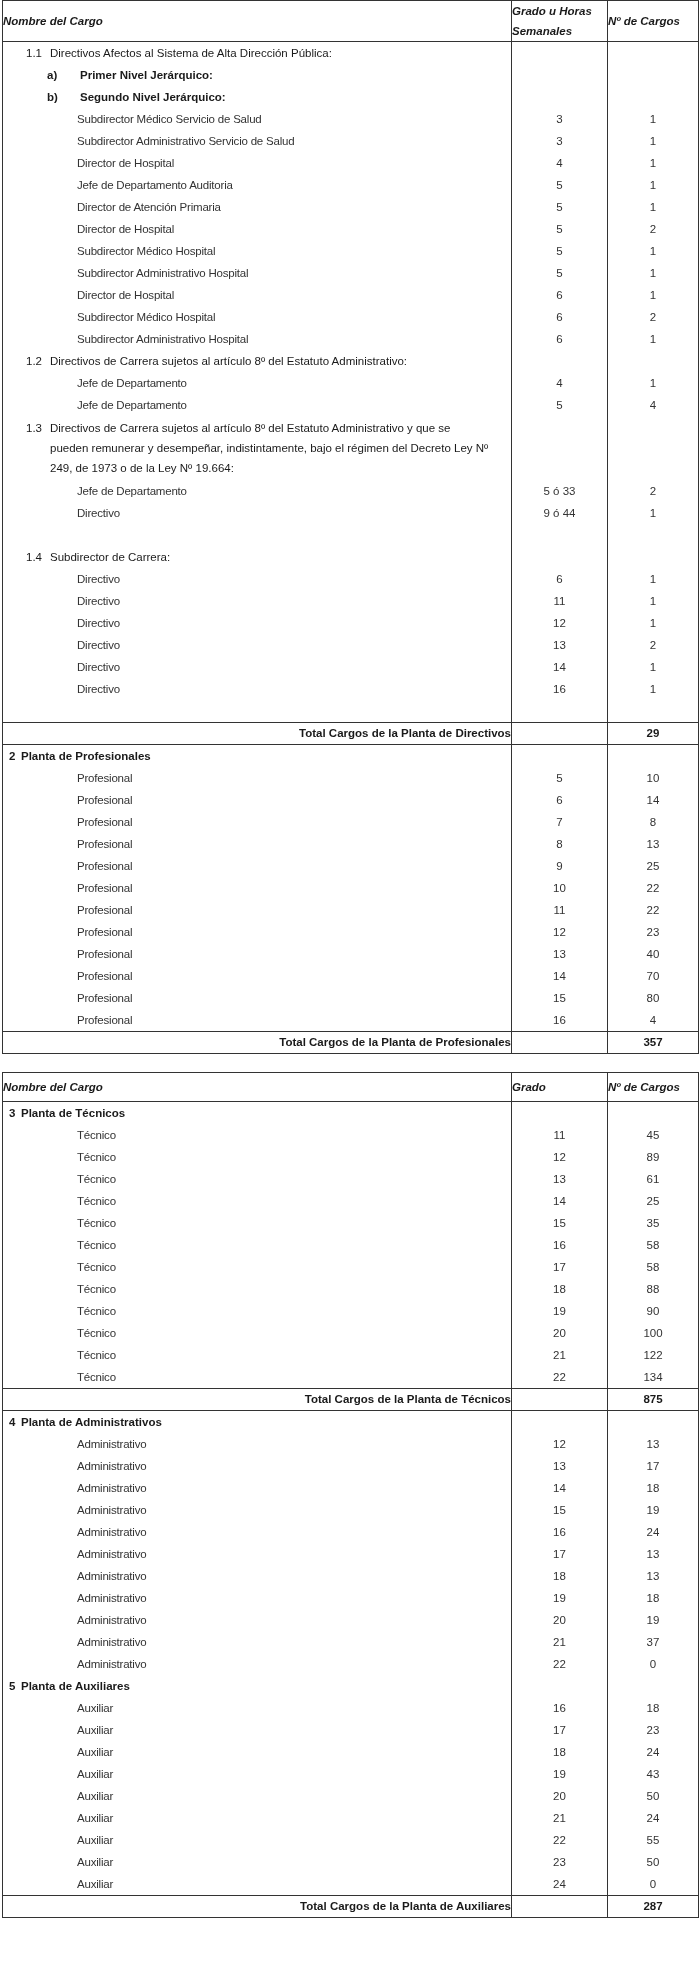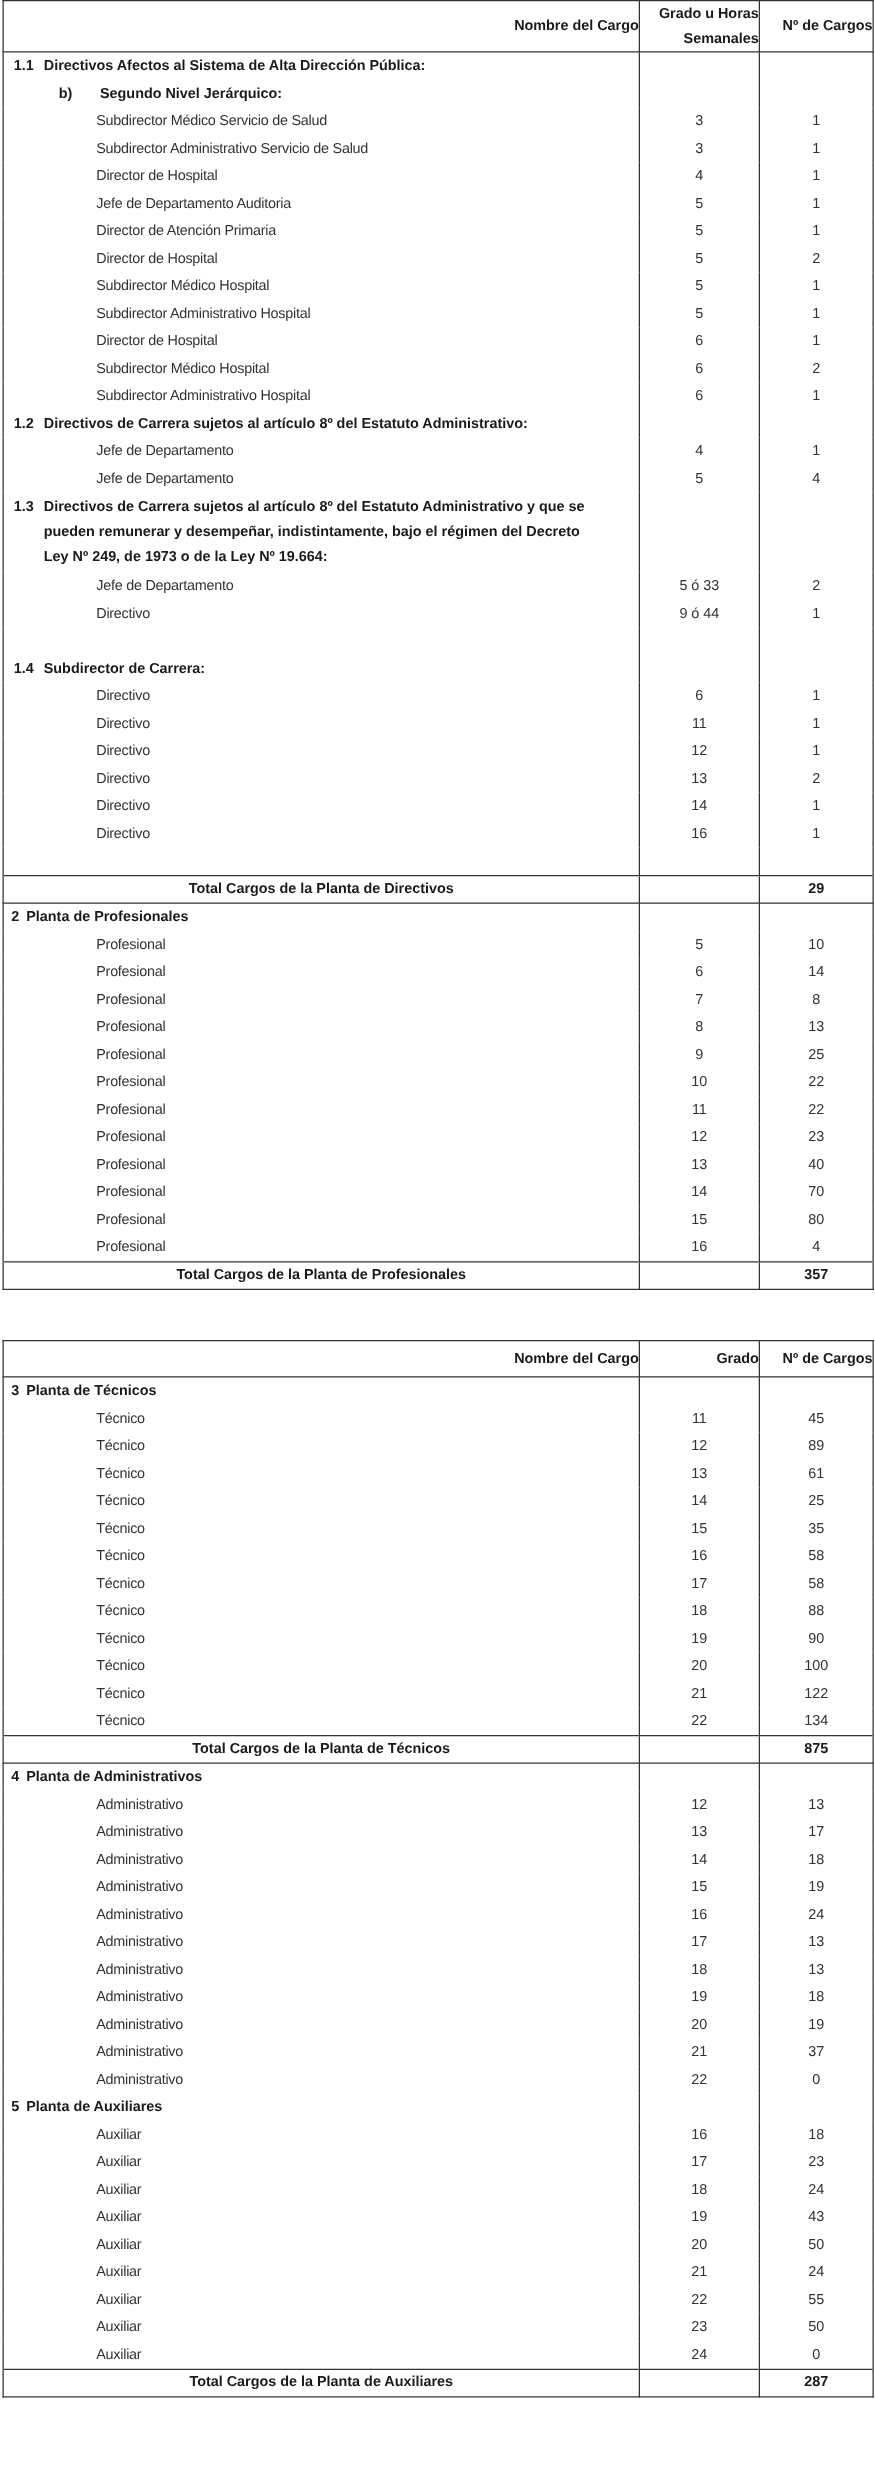--- a/index.html
+++ b/index.html
@@ -5,35 +5,35 @@
   html, body { margin: 0; padding: 0; background: #ffffff; }
   body { width: 700px; height: 1986px; position: relative; overflow: hidden;
          font-family: "Liberation Sans", sans-serif; color: #1a1a1a; }
   table { border-collapse: collapse; position: absolute; left: 2px; width: 696px; table-layout: fixed; }
   #t1 { top: 0px; }
   #t2 { top: 1072px; }
   td, th { border-left: 1.5px solid #333; border-right: 1.5px solid #333; padding: 0; font-size: 11.5px; height: 22px; line-height: 22px; }
   col.c1 { width: 509px; }
   col.c2 { width: 96px; }
   col.c3 { width: 91px; }
-  th { font-weight: bold; font-size: 11.5px; text-align: right; border-top: 1.5px solid #333; border-bottom: 1.5px solid #333; }
+  th { font-weight: bold; font-size: 11.5px; text-align: left; border-top: 1.5px solid #333; border-bottom: 1.5px solid #333; font-style: italic; }
   #t1 th { height: 40px; line-height: 20px; }
   #t2 th { height: 28px; line-height: 28px; }
   .num { text-align: center; color: #333; }
   .item { padding-left: 74px; color: #333; letter-spacing: -0.2px; }
   .sec { font-weight: bold; padding-left: 6px; }
-  .sub { font-weight: bold; padding-left: 8px; }
+  .sub { font-weight: normal; padding-left: 23px; }
   .lvl { font-weight: bold; padding-left: 44px; }
   .lvl .tag { display: inline-block; width: 33px; }
   .sub .tag { display: inline-block; width: 24px; }
   .sec .tag { display: inline-block; width: 12px; }
   .multi { line-height: 20px; height: auto; padding-top: 2px; padding-bottom: 2px; }
   .multi .txt { display: inline-block; width: 440px; vertical-align: top; }
   tr.total td { border-top: 1.5px solid #333; border-bottom: 1.5px solid #333; font-weight: bold; height: 21px; line-height: 21px; }
-  tr.total td.lbl { text-align: center; margin-left: 40px; }
+  tr.total td.lbl { text-align: right; margin-left: 40px; }
   tr.total td.num { color: #1a1a1a; text-align: center; }
   tr.spacer td { height: 22px; }
 </style>
 </head>
 <body>
 
 <table id="t1">
   <colgroup>
       <col class="c1">
       <col class="c2">
@@ -46,20 +46,25 @@
       <th>Nº de Cargos</th>
     </tr>
   </thead>
   <tbody id="tb1">
       <tr>
         <td class="sub"><span class="tag">1.1</span><span class="txt">Directivos Afectos al Sistema de Alta Dirección Pública:</span></td>
         <td class="num"></td>
         <td class="num"></td>
       </tr>
       <tr>
+        <td class="lvl"><span class="tag">a)</span><span class="txt">Primer Nivel Jerárquico:</span></td>
+        <td class="num"></td>
+        <td class="num"></td>
+      </tr>
+      <tr>
         <td class="lvl"><span class="tag">b)</span><span class="txt">Segundo Nivel Jerárquico:</span></td>
         <td class="num"></td>
         <td class="num"></td>
       </tr>
       <tr>
         <td class="item">Subdirector Médico Servicio de Salud</td>
         <td class="num">3</td>
         <td class="num">1</td>
       </tr>
       <tr>

